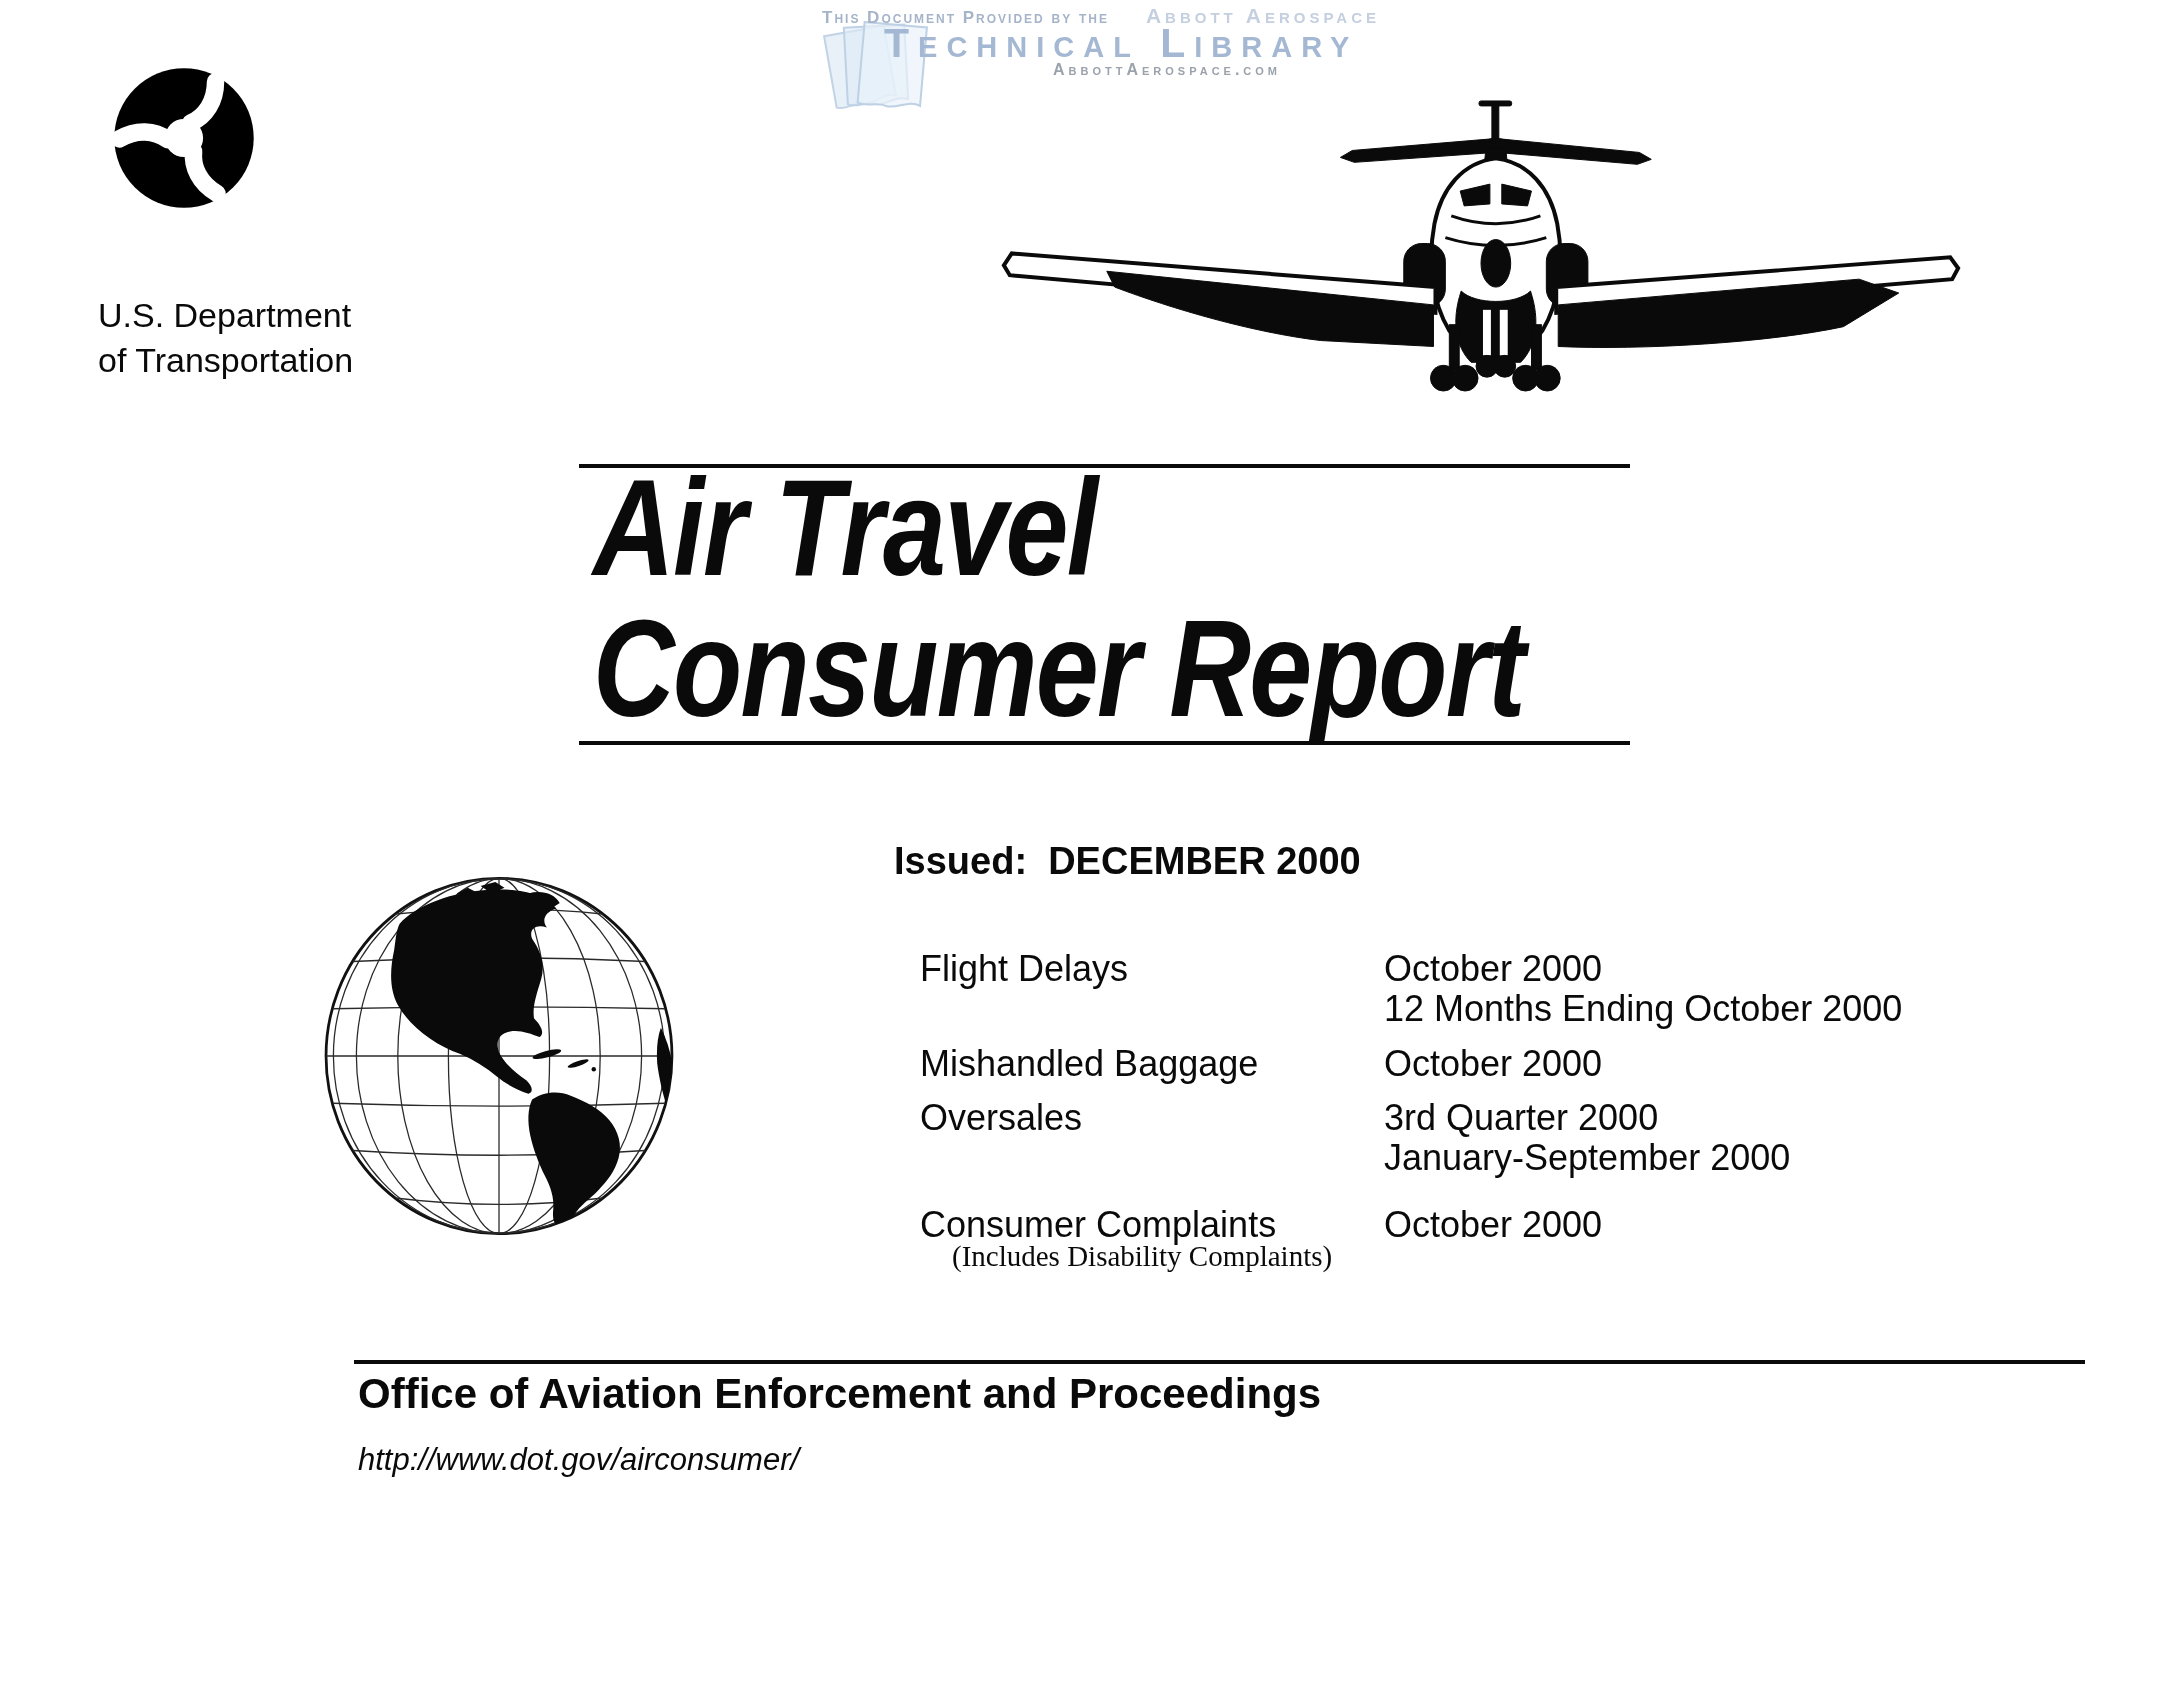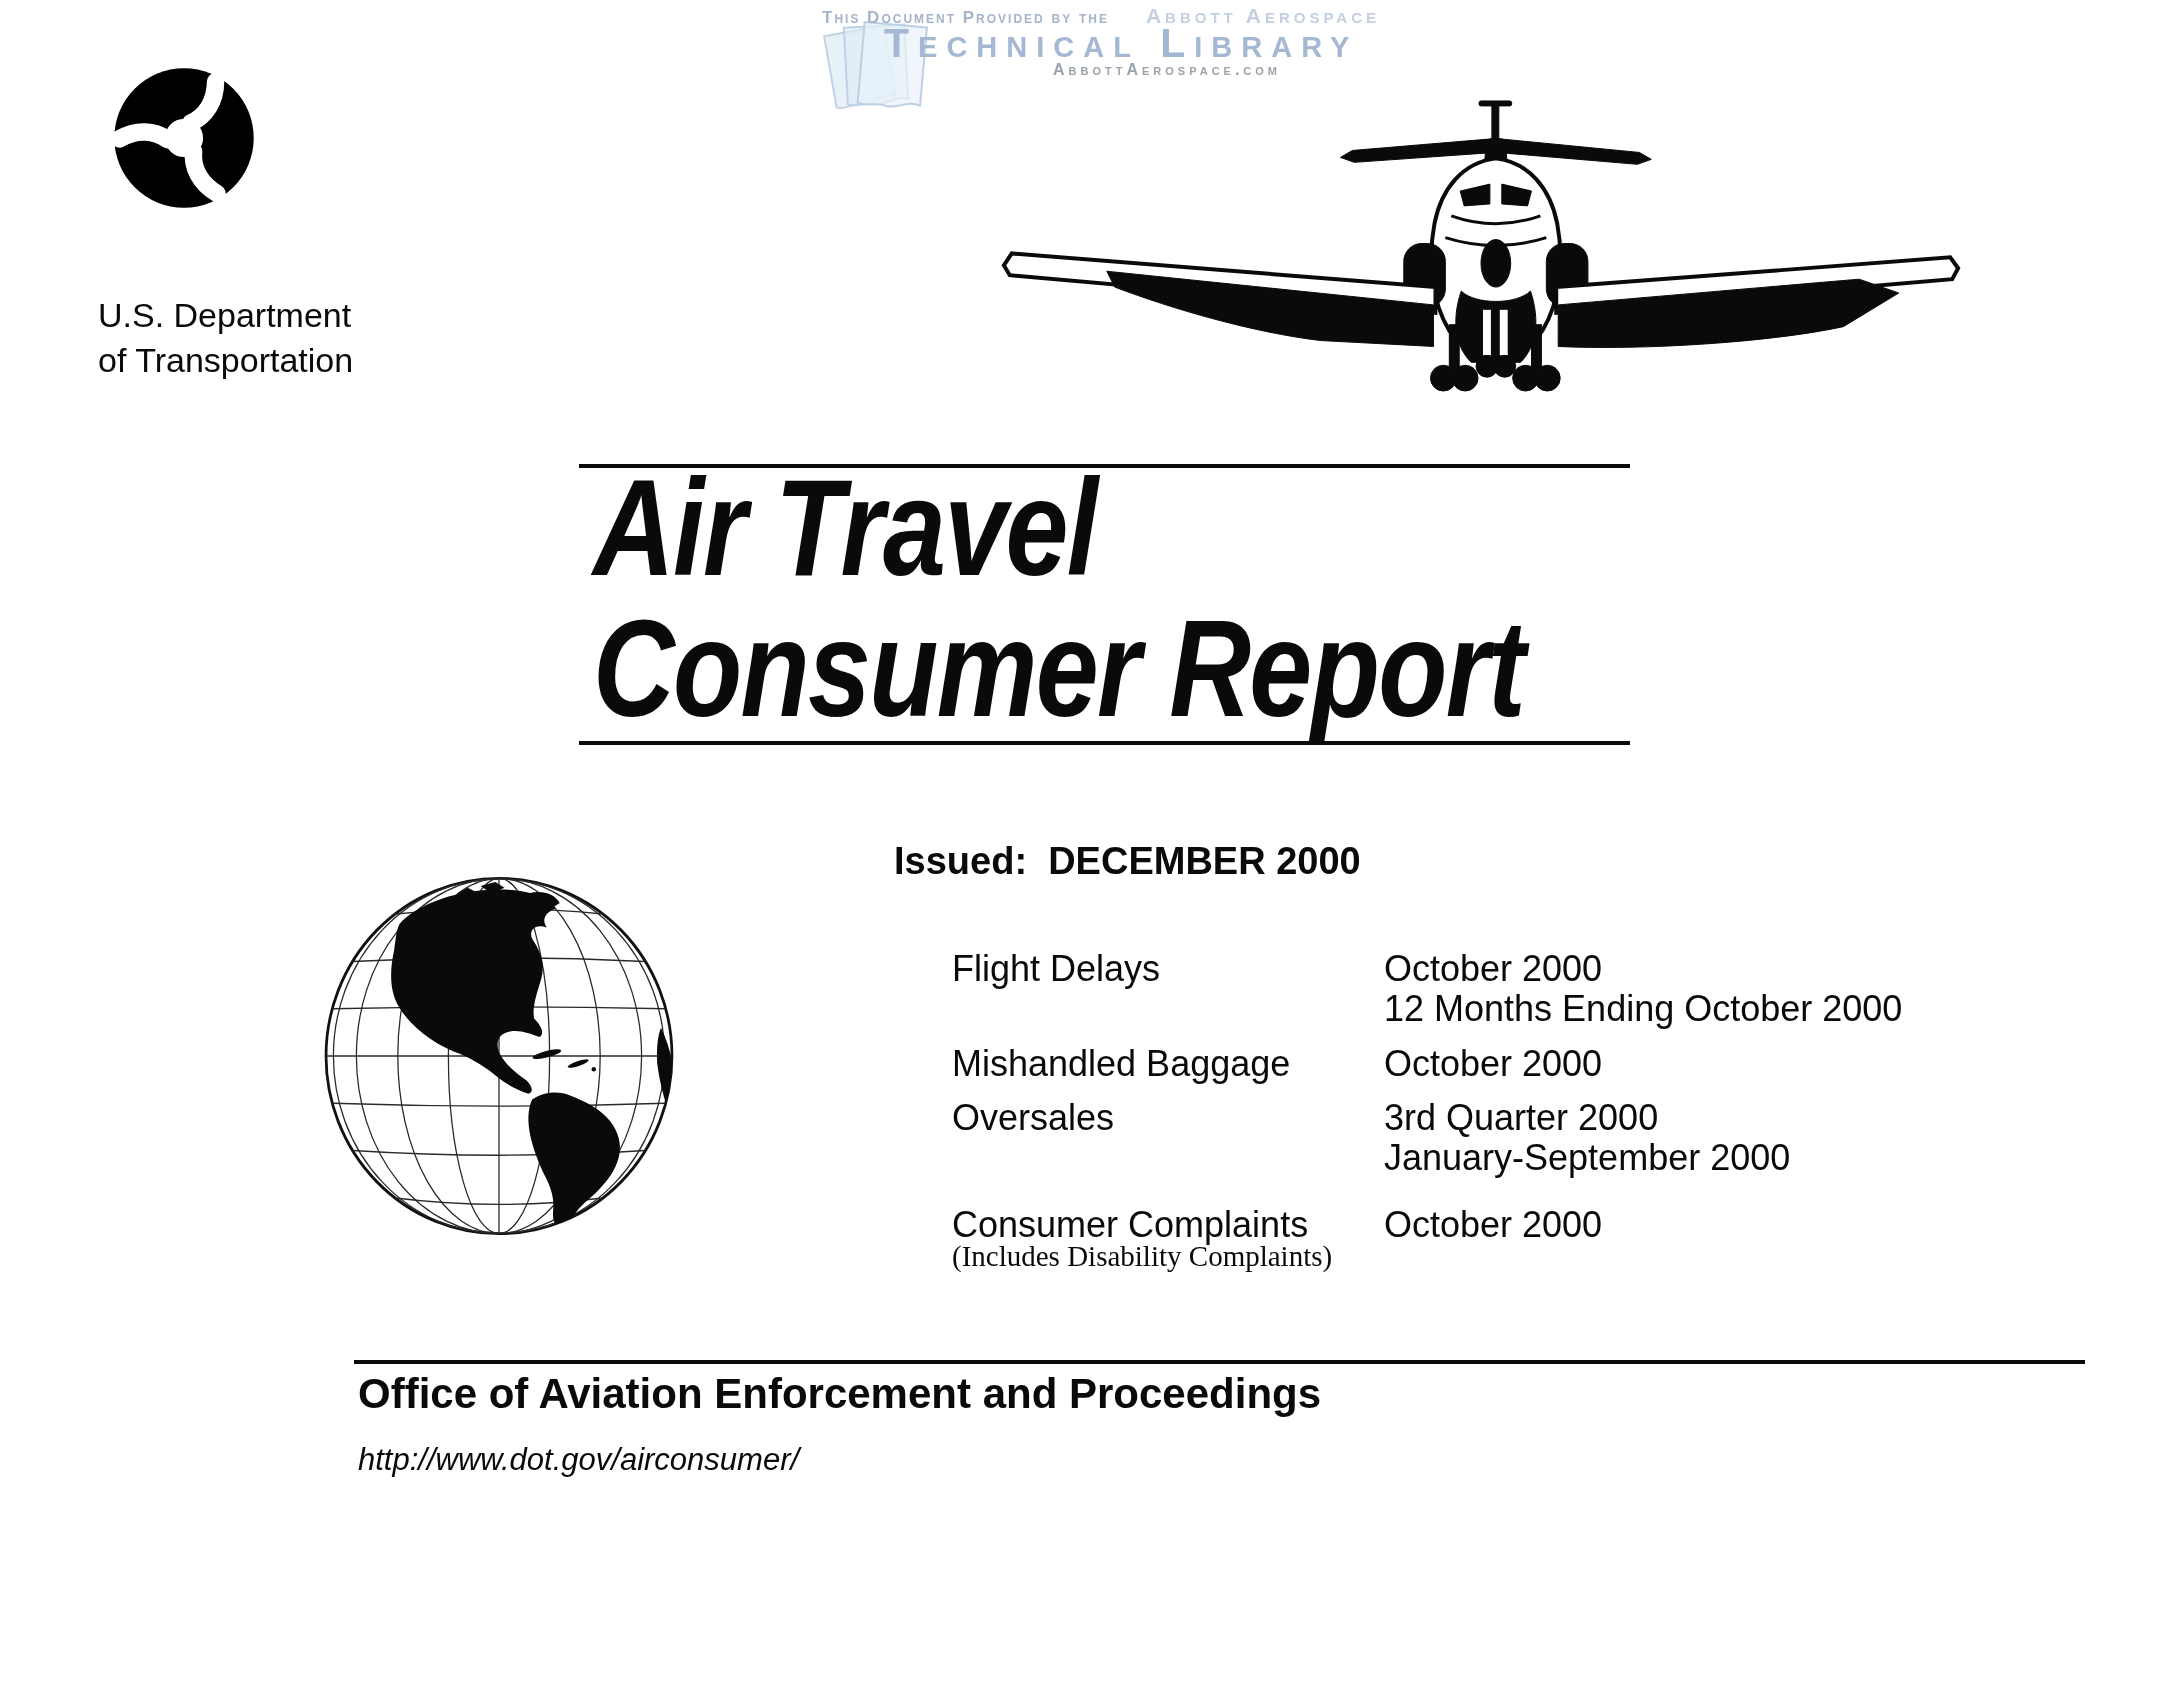--- a/index.html
+++ b/index.html
@@ -26,21 +26,21 @@
   .rule{background:#0a0a0a;height:4px;}
   .title-block{
     top:457px;left:593px;font-size:138px;line-height:141px;font-weight:bold;
     font-style:italic;letter-spacing:-2px;transform:scaleX(0.82);
     transform-origin:0 0;white-space:nowrap;
   }
 
   
   .issued-h{top:828px;left:894px;font-size:38px;font-weight:bold;white-space:pre;margin-top:12px;}
   .issued-s{top:871px;left:894px;font-size:36px;}
-  .plabel{left:952px;font-size:36px;white-space:nowrap;}
+  .plabel{left:920px;font-size:36px;white-space:nowrap;}
   .pvalue{left:1384px;font-size:36px;white-space:nowrap;}
   .pnote{left:952px;font-size:29px;font-family:"Liberation Serif",serif;white-space:nowrap;}
 
   
   .office{top:1370px;left:358px;font-size:42px;font-weight:bold;white-space:nowrap;}
   .url{top:1426px;left:358px;font-size:31px;font-style:italic;white-space:nowrap;margin-top:16px;}
 </style>
 </head>
 <body>
 

